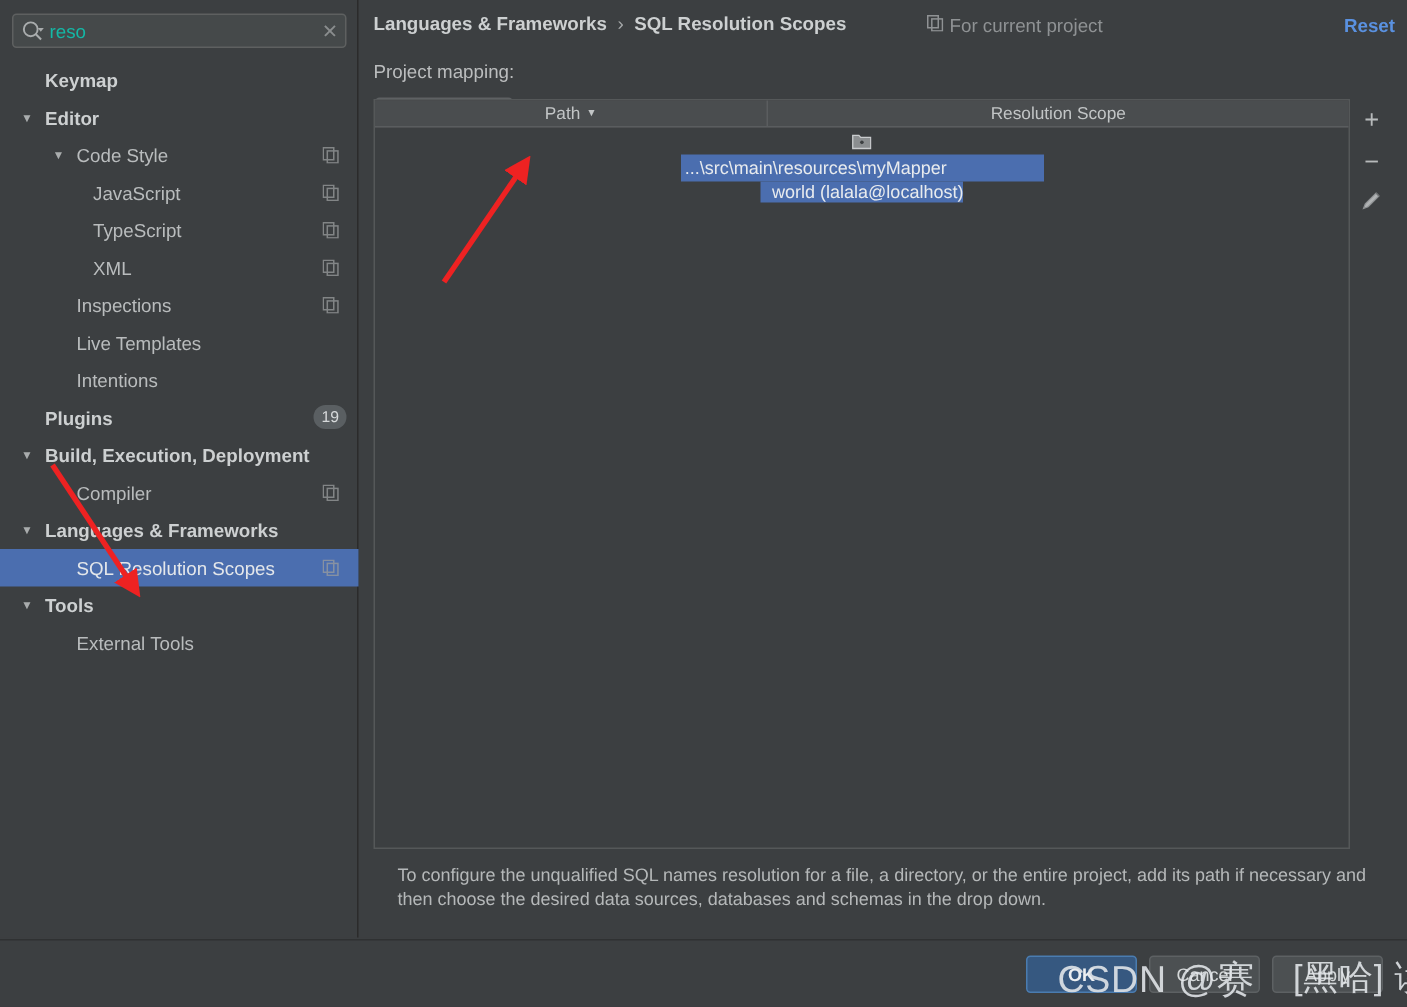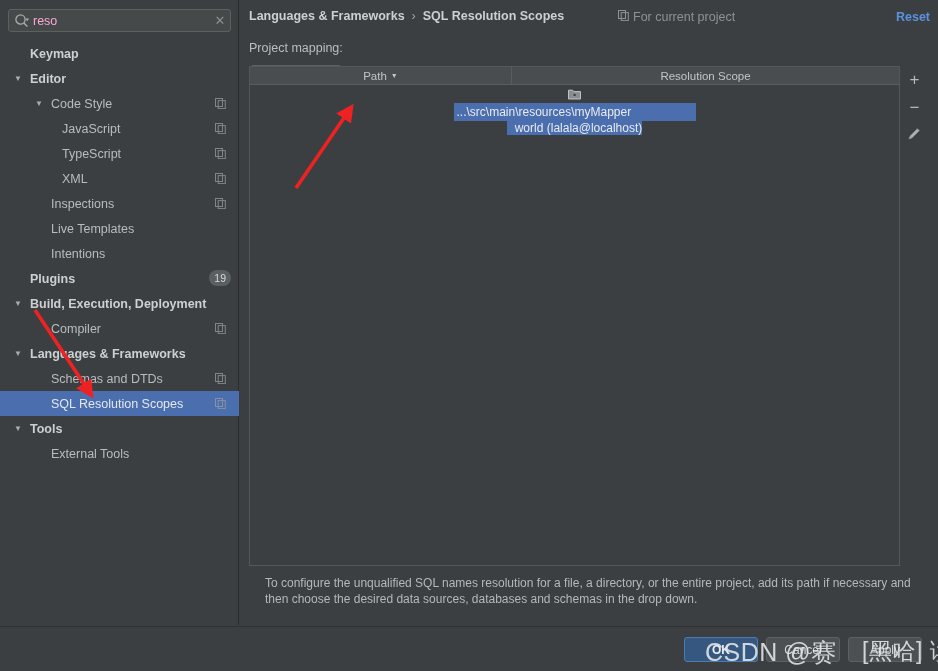--- a/index.html
+++ b/index.html
@@ -33,21 +33,21 @@
   }
   .search-icon {
     width: 18px; height: 18px; margin-left: 4px;
     flex: 0 0 auto;
     position: relative;
   }
   .search-icon svg { display:block; }
   .search-input {
     flex: 1 1 auto;
     background: transparent; border: none; outline: none;
-    color: #f9a8d4; font-size: 12.5px;
+    color: #14b8a6; font-size: 12.5px;
     font-family: "Liberation Sans", sans-serif;
     padding: 0 2px;
   }
   .search-clear {
     flex: 0 0 auto; width: 20px; text-align: center;
     color: #8a8d8e; font-size: 13px; line-height: 1; cursor: pointer;
     user-select: none;
   }
 
   .tree { position: absolute; left: 0; top: 41px; width: 239px; }
@@ -332,29 +332,20 @@
           <span class="copy-icon">
             <svg width="11" height="11" viewBox="0 0 11 11">
               <rect x="0.5" y="0.5" width="7" height="8" fill="none" stroke="#9a9d9e" stroke-width="1"></rect>
               <rect x="3.2" y="2.6" width="7.1" height="8" fill="none" stroke="#9a9d9e" stroke-width="1"></rect>
             </svg>
           </span>
         </div>
         <div class="tree-row bold">
           <span class="twisty" style="left: 14px;">▼</span>
           <span class="label" style="margin-left: 30px;">Languages &amp; Frameworks</span>
-        </div>
-        <div class="tree-row">
-          <span class="label" style="margin-left: 51px;">Schemas and DTDs</span>
-          <span class="copy-icon">
-            <svg width="11" height="11" viewBox="0 0 11 11">
-              <rect x="0.5" y="0.5" width="7" height="8" fill="none" stroke="#9a9d9e" stroke-width="1"></rect>
-              <rect x="3.2" y="2.6" width="7.1" height="8" fill="none" stroke="#9a9d9e" stroke-width="1"></rect>
-            </svg>
-          </span>
         </div>
         <div class="tree-row selected">
           <span class="label" style="margin-left: 51px;">SQL Resolution Scopes</span>
           <span class="copy-icon">
             <svg width="11" height="11" viewBox="0 0 11 11">
               <rect x="0.5" y="0.5" width="7" height="8" fill="none" stroke="#9a9d9e" stroke-width="1"></rect>
               <rect x="3.2" y="2.6" width="7.1" height="8" fill="none" stroke="#9a9d9e" stroke-width="1"></rect>
             </svg>
           </span>
         </div>

